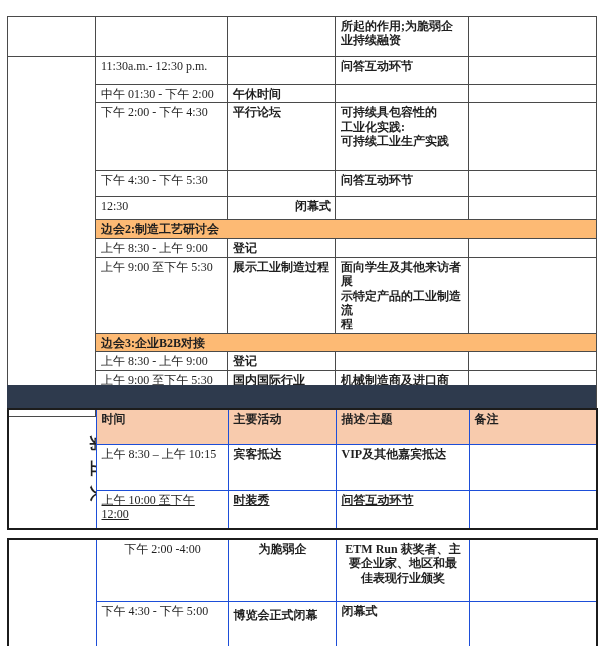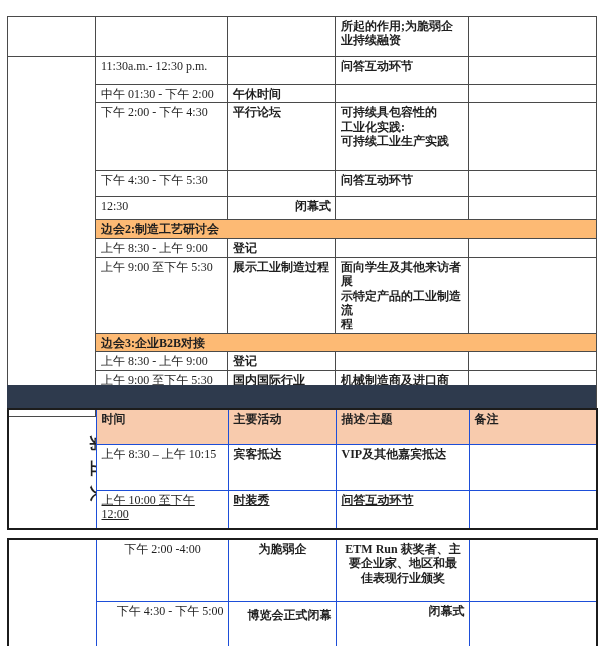--- a/index.html
+++ b/index.html
@@ -24,21 +24,21 @@
   .vert{position:absolute;top:8px;left:50%;width:110px;margin-left:-55px;
         transform:rotate(90deg);transform-origin:55px 55px;
         font-size:16px;font-weight:bold;letter-spacing:9px;text-align:center;
         white-space:nowrap;}
   
   .r39 td{height:36px;} .r27 td{height:24px;} .r16 td{height:13px;}
   .r67 td{height:64px;} .r25 td{height:22px;} .r22 td{height:19px;}
   .r17 td{height:14px;} .r18 td{height:15px;} .r50 td{height:47px;}
   .r15 td{height:12px;} .r45 td{height:42px;}
   .r35 td{height:31px;} .r46 td{height:42px;} .r38 td{height:34px;text-decoration:underline;}
-  .r62 td{height:58px;text-align:center;} .r41 td{height:37px;text-align:right;}
+  .r62 td{height:58px;text-align:center;} .r41 td{height:37px;}
 </style>
 </head>
 <body>
 
 <div class="page">
 
   <table class="t t1" style="top:16px;">
     <colgroup>
       <col style="width:88px">
         <col style="width:132px">

